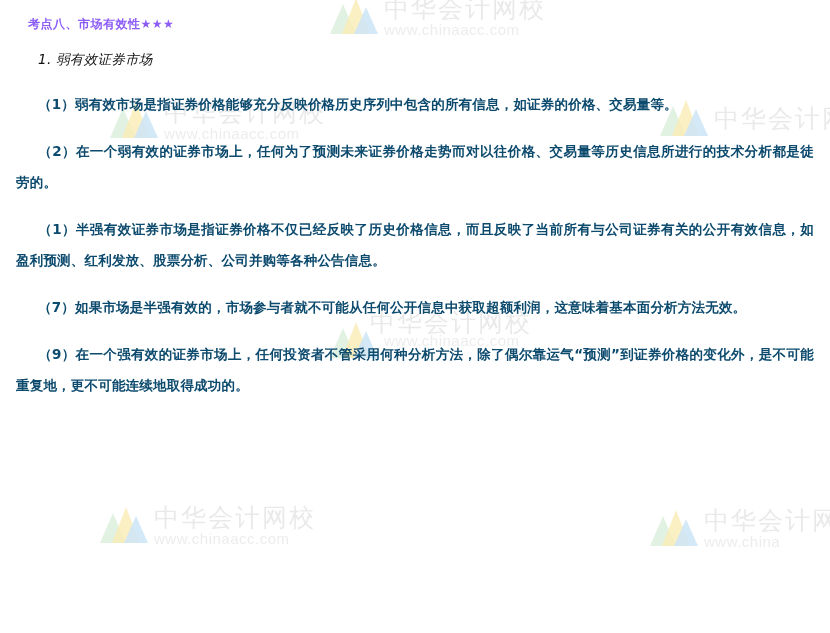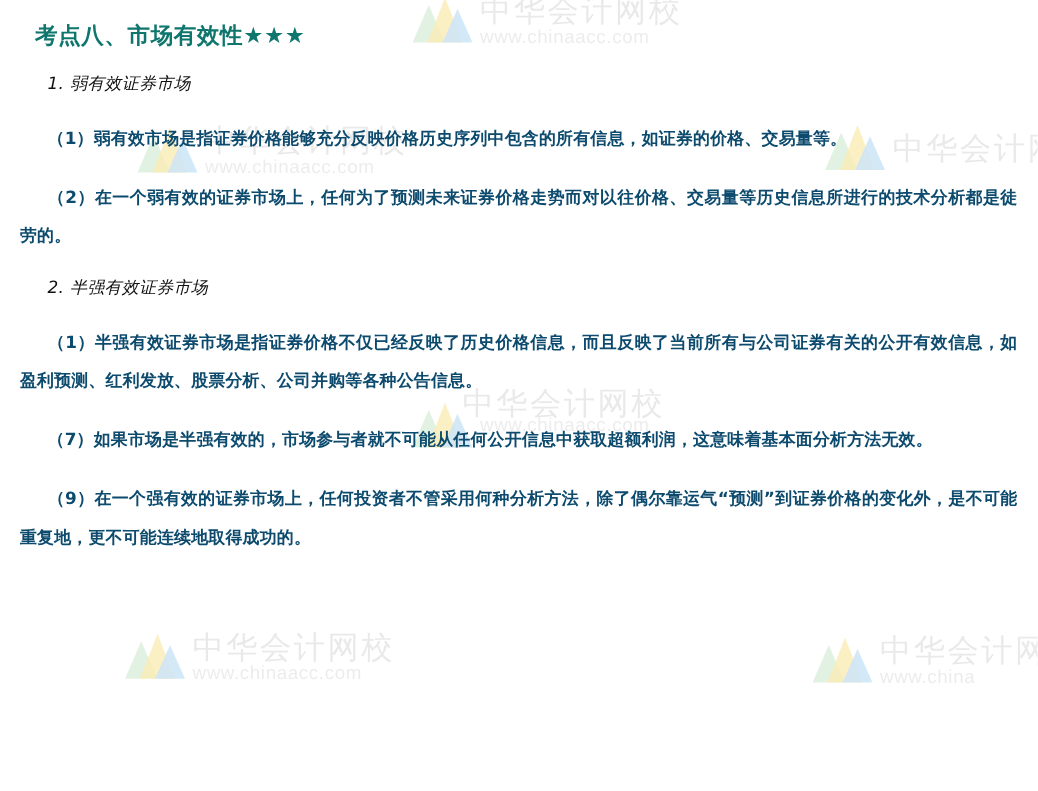--- a/index.html
+++ b/index.html
@@ -88,23 +88,23 @@
   }
 
   
   #doc {
     position: relative;
     z-index: 2;
     padding: 10px 16px 0 16px;
     box-sizing: border-box;
   }
   .title {
-    font-size: 18px;
+    font-size: 12px;
     font-weight: bold;
-    color: #0f766e;
+    color: #8b5cf6;
     margin: 6px 0 18px 12px;
     letter-spacing: 0.5px;
   }
   .heading {
     font-size: 13.5px;
     color: #111;
     margin: 0 0 20px 22px;
     letter-spacing: 0.3px;
     font-style: italic;
   }
@@ -198,19 +198,18 @@
   </div>
 
 <div id="doc">
 
   <div class="title">考点八、市场有效性★★★</div>
 
   <div class="heading">1. 弱有效证券市场</div>
   <p class="para"><span class="indent"></span><span>（1）弱有效市场是指证券价格能够充分反映价格历史序列中包含的所有信息，如证券的价格、交易量等。</span></p>
   <p class="para"><span class="indent"></span><span>（2）在一个弱有效的证券市场上，任何为了预测未来证券价格走势而对以往价格、交易量等历史信息所进行的技术分析都是徒劳的。</span></p>
 
-  <div class="heading">2. 半强有效证券市场</div>
   <p class="para"><span class="indent"></span><span>（1）半强有效证券市场是指证券价格不仅已经反映了历史价格信息，而且反映了当前所有与公司证券有关的公开有效信息，如盈利预测、红利发放、股票分析、公司并购等各种公告信息。</span></p>
   <p class="para"><span class="indent"></span><span>（7）如果市场是半强有效的，市场参与者就不可能从任何公开信息中获取超额利润，这意味着基本面分析方法无效。</span></p>
 
   <p class="para"><span class="indent"></span><span>（9）在一个强有效的证券市场上，任何投资者不管采用何种分析方法，除了偶尔靠运气“预测”到证券价格的变化外，是不可能重复地，更不可能连续地取得成功的。</span></p>
 
 </div>
 
 </body></html>

